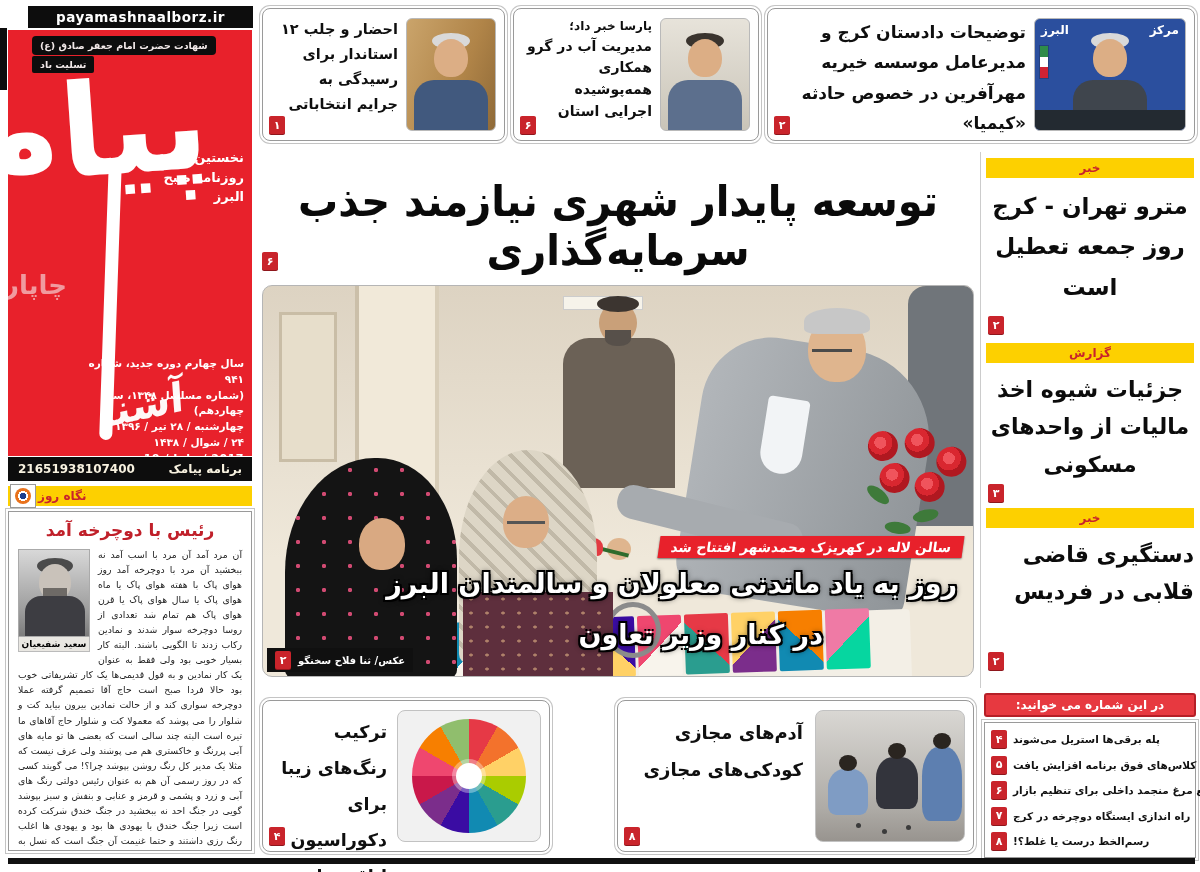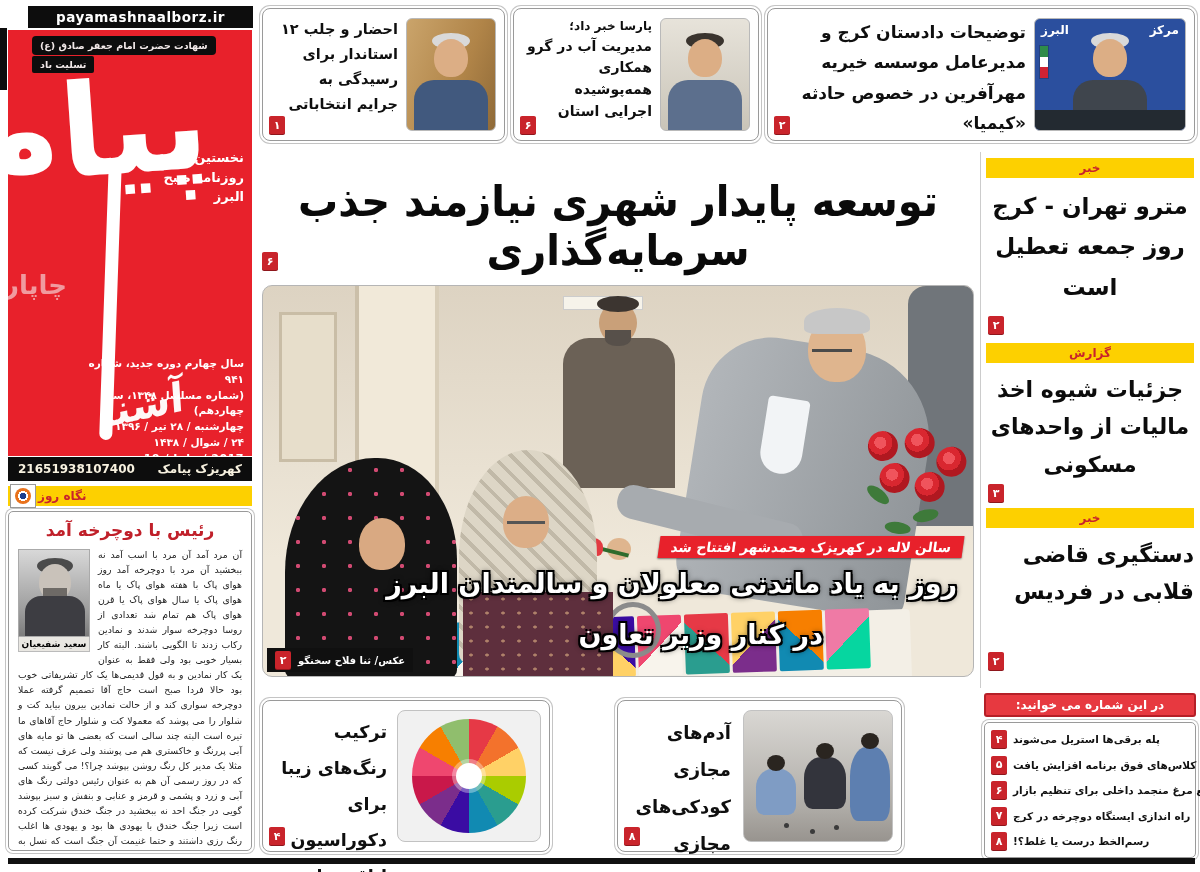--- a/index.html
+++ b/index.html
@@ -34,21 +34,21 @@
              font-weight:bold; font-size:12px; display:flex; align-items:center;
              justify-content:space-between; padding:0 10px; }
   .ybar { height:20px; background:#fdd000; color:#c9242b; font-weight:bold; font-size:12px;
           display:flex; align-items:center; justify-content:center; }
   .ngr-bar { left:8px; top:486px; width:244px; justify-content:flex-end; padding-left:30px; padding-right:10px; }
   .eye-box { left:10px; top:484px; width:26px; height:24px; background:#fff; border:1px solid #999;
              display:flex; align-items:center; justify-content:center; }
   .eye { width:16px; height:16px; border-radius:50%;
          background:radial-gradient(circle at 50% 50%, #1b3f8f 0 3px, #fff 3px 5px, #e8721c 5px 8px); }
 
-  .boxed { background:#fff; border:1px solid #9a9a9a; box-shadow:0 0 0 2px #ffffff, 0 0 0 3px #c4c4c4; border-radius:5px; }
+  .boxed { background:#fff; border:1px solid #9a9a9a; box-shadow:0 0 0 2px #ffffff, 0 0 0 3px #c4c4c4; border-radius:0; }
   .oped { left:8px; top:511px; width:244px; height:340px; padding:8px 9px; overflow:hidden; }
   .oped-title { color:#c0202a; font-weight:bold; font-size:17px; text-align:center; margin-bottom:7px; }
   .oped-figure { float:left; width:72px; margin:2px 8px 2px 0; }
   .oped-photo { width:72px; height:88px; border:1px solid #aaa;
                 background:linear-gradient(#d8d8d8, #9d9d9d 70%, #7c7c7c); position:relative; overflow:hidden; }
   .oped-photo .head { position:absolute; left:20px; top:14px; width:32px; height:36px; border-radius:50% 50% 45% 45%; background:#c9c2ba; }
   .oped-photo .hair { position:absolute; left:18px; top:8px; width:36px; height:16px; border-radius:50%; background:#4b4b4b; }
   .oped-photo .beard { position:absolute; left:24px; top:38px; width:24px; height:14px; border-radius:0 0 40% 40%; background:#6e6a66; }
   .oped-photo .torso { position:absolute; left:6px; top:46px; width:60px; height:42px; border-radius:16px 16px 0 0; background:#3d3d42; }
   .oped-author { background:#e9e7e2; border:1px solid #bbb; border-top:none; font-size:9px; font-weight:bold;
@@ -142,21 +142,21 @@
   .pcap { color:#fff; font-weight:bold; font-size:27px; white-space:nowrap;
           text-shadow:2px 2px 0 #000, -2px -2px 0 #000, 2px -2px 0 #000, -2px 2px 0 #000, 0 0 6px #000; }
   .pcap1 { right:16px; top:282px; }
   .pcap2 { right:150px; top:333px; }
   .pcredit { left:4px; bottom:4px; background:#101010; color:#fff; font-size:10px; font-weight:bold;
              padding:3px 8px; display:flex; align-items:center; gap:7px; direction:rtl; }
 
   
   .bbox { top:700px; height:152px; border-radius:8px; }
   .bbA { left:262px; width:288px; }
-  .bbB { left:617px; width:285px; }
+  .bbB { left:617px; width:357px; }
   .bbox .txt { position:absolute; top:14px; text-align:right; font-weight:bold; color:#0f0f0f;
                font-size:17.5px; line-height:2.05; }
   .bbA .txt { right:162px; left:14px; }
   .bbB .txt { right:170px; left:14px; font-size:18px; }
   .bbox .pic { position:absolute; right:8px; top:9px; bottom:9px; border-radius:8px; border:1px solid #c2c2c2; overflow:hidden; }
   .bbA .pic { width:144px; background:#f1f1f1; }
   .pencil-wheel { position:absolute; left:50%; top:50%; transform:translate(-50%,-50%); width:114px; height:114px; border-radius:50%;
     background:conic-gradient(#e63946 0 30deg,#f3722c 30deg 60deg,#ffd166 60deg 90deg,#aacc00 90deg 120deg,
       #2a9d8f 120deg 150deg,#118ab2 150deg 180deg,#3a0ca3 180deg 210deg,#7b2d8b 210deg 240deg,
       #c9184a 240deg 270deg,#ef476f 270deg 300deg,#f77f00 300deg 330deg,#90be6d 330deg 360deg); }
@@ -209,21 +209,21 @@
       <div>چهارشنبه / ۲۸ تیر / ۱۳۹۶</div>
       <div>۲۴ / شوال / ۱۴۳۸</div>
       <div class="en" dir="ltr">19 / July / 2017</div>
 
     </div>
     <div class="abs logo-script">آشنا</div>
   </div>
 
   <div class="abs sms-bar">
     <span dir="ltr">21651938107400</span>
-    <span class="rtl">کهریزک پیامک</span>
+    <span class="rtl">برنامه پیامک</span>
   </div>
 
   <div class="abs ybar ngr-bar rtl">نگاه روز</div>
   <div class="abs eye-box">
       <span class="eye"></span>
     </div>
 
   <div class="abs boxed oped rtl">
     <div class="oped-title">رئیس با دوچرخه آمد</div>
     <div class="oped-figure">

